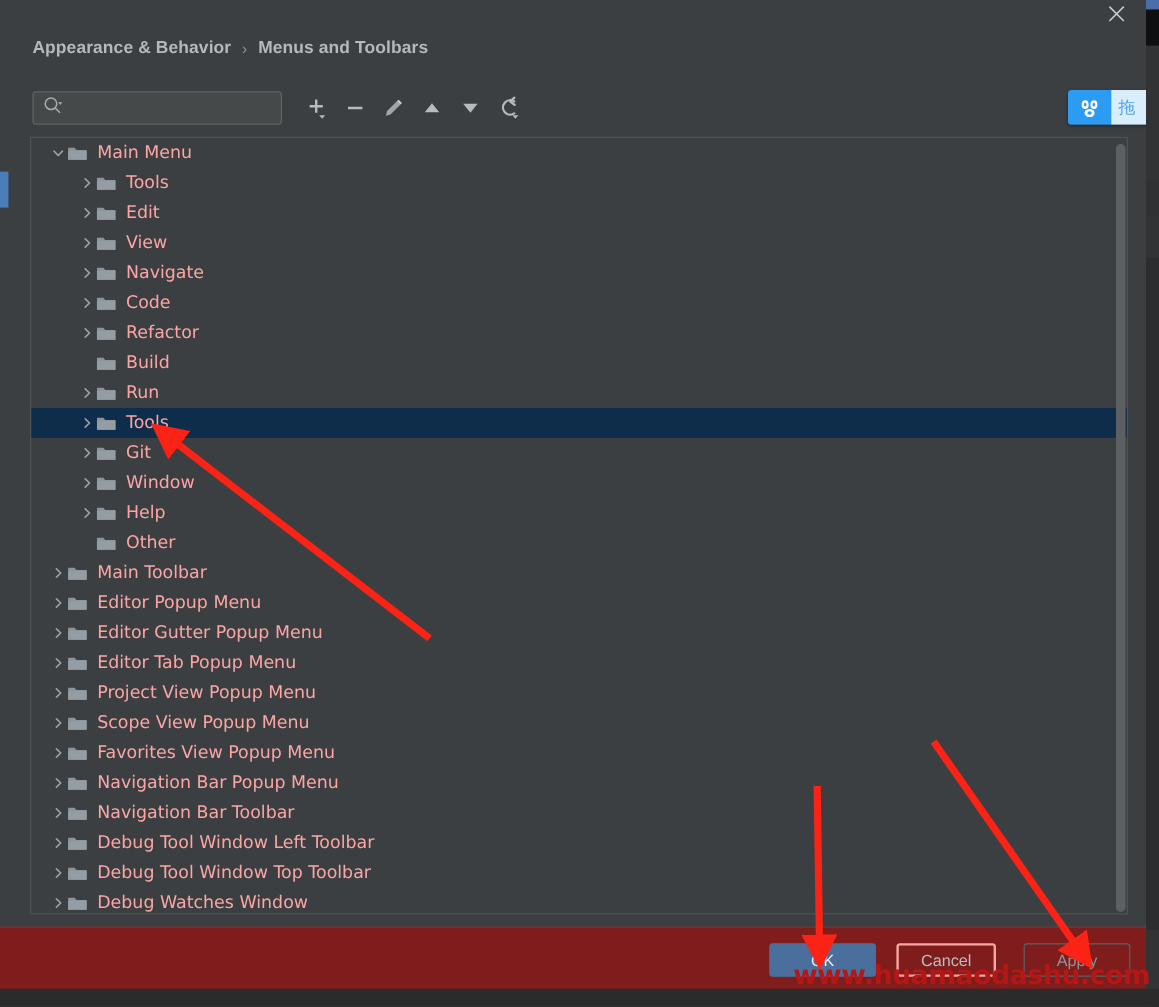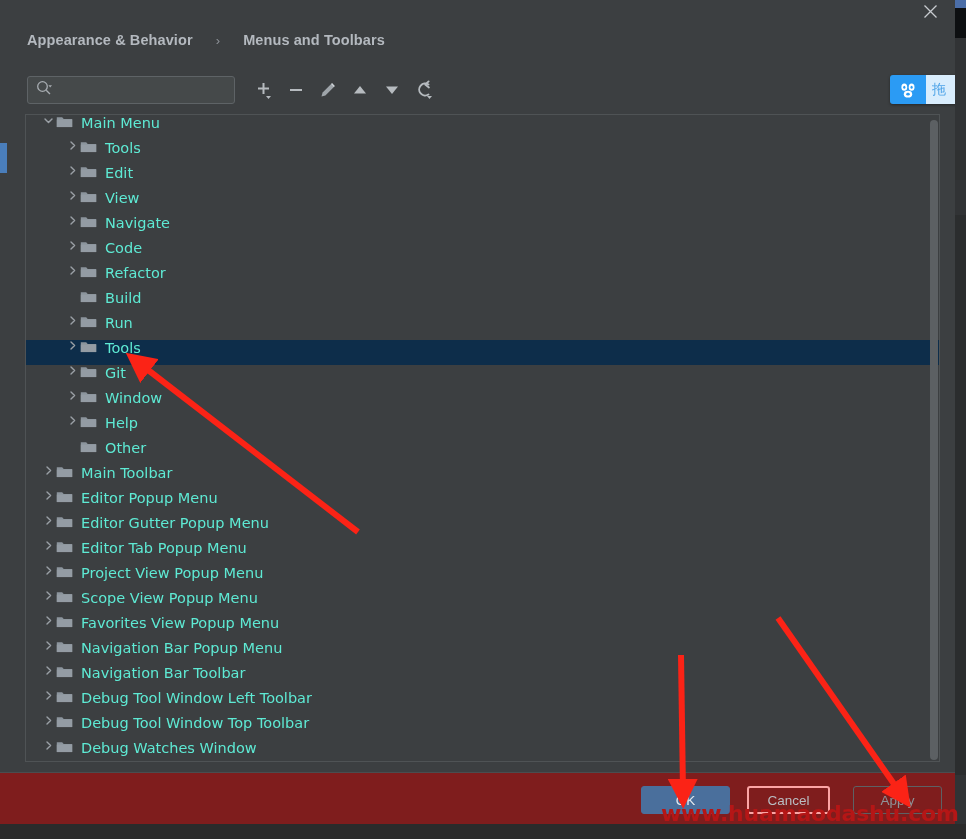--- a/index.html
+++ b/index.html
@@ -82,21 +82,21 @@
   }
   #close-button svg { display: block; }
 
   
   #breadcrumb {
     position: absolute;
     top: 32px;
     left: 27px;
     display: flex;
     align-items: center;
-    gap: 23px;
+    gap: 9px;
     font-size: 14.5px;
     font-weight: bold;
     color: #b4b9bf;
     letter-spacing: .1px;
   }
   #breadcrumb .sep {
     color: #8d9298;
     font-weight: normal;
     font-size: 13px;
   }
@@ -192,22 +192,22 @@
   }
   #tree-inner {
     position: absolute;
     top: 0; left: 0;
     width: 913px;
   }
   .tree-row {
     position: relative;
     height: 25px;
     display: flex;
-    align-items: flex-start;
-    color: #5eead4;
+    align-items: center;
+    color: #fca5a5;
     font-size: 14.5px;
     white-space: nowrap;
     cursor: default;
     font-family: "DejaVu Sans", sans-serif;
   }
   .tree-row.selected {
     background: #0d2d4a;
   }
   .tree-row .twisty {
     width: 16px;

